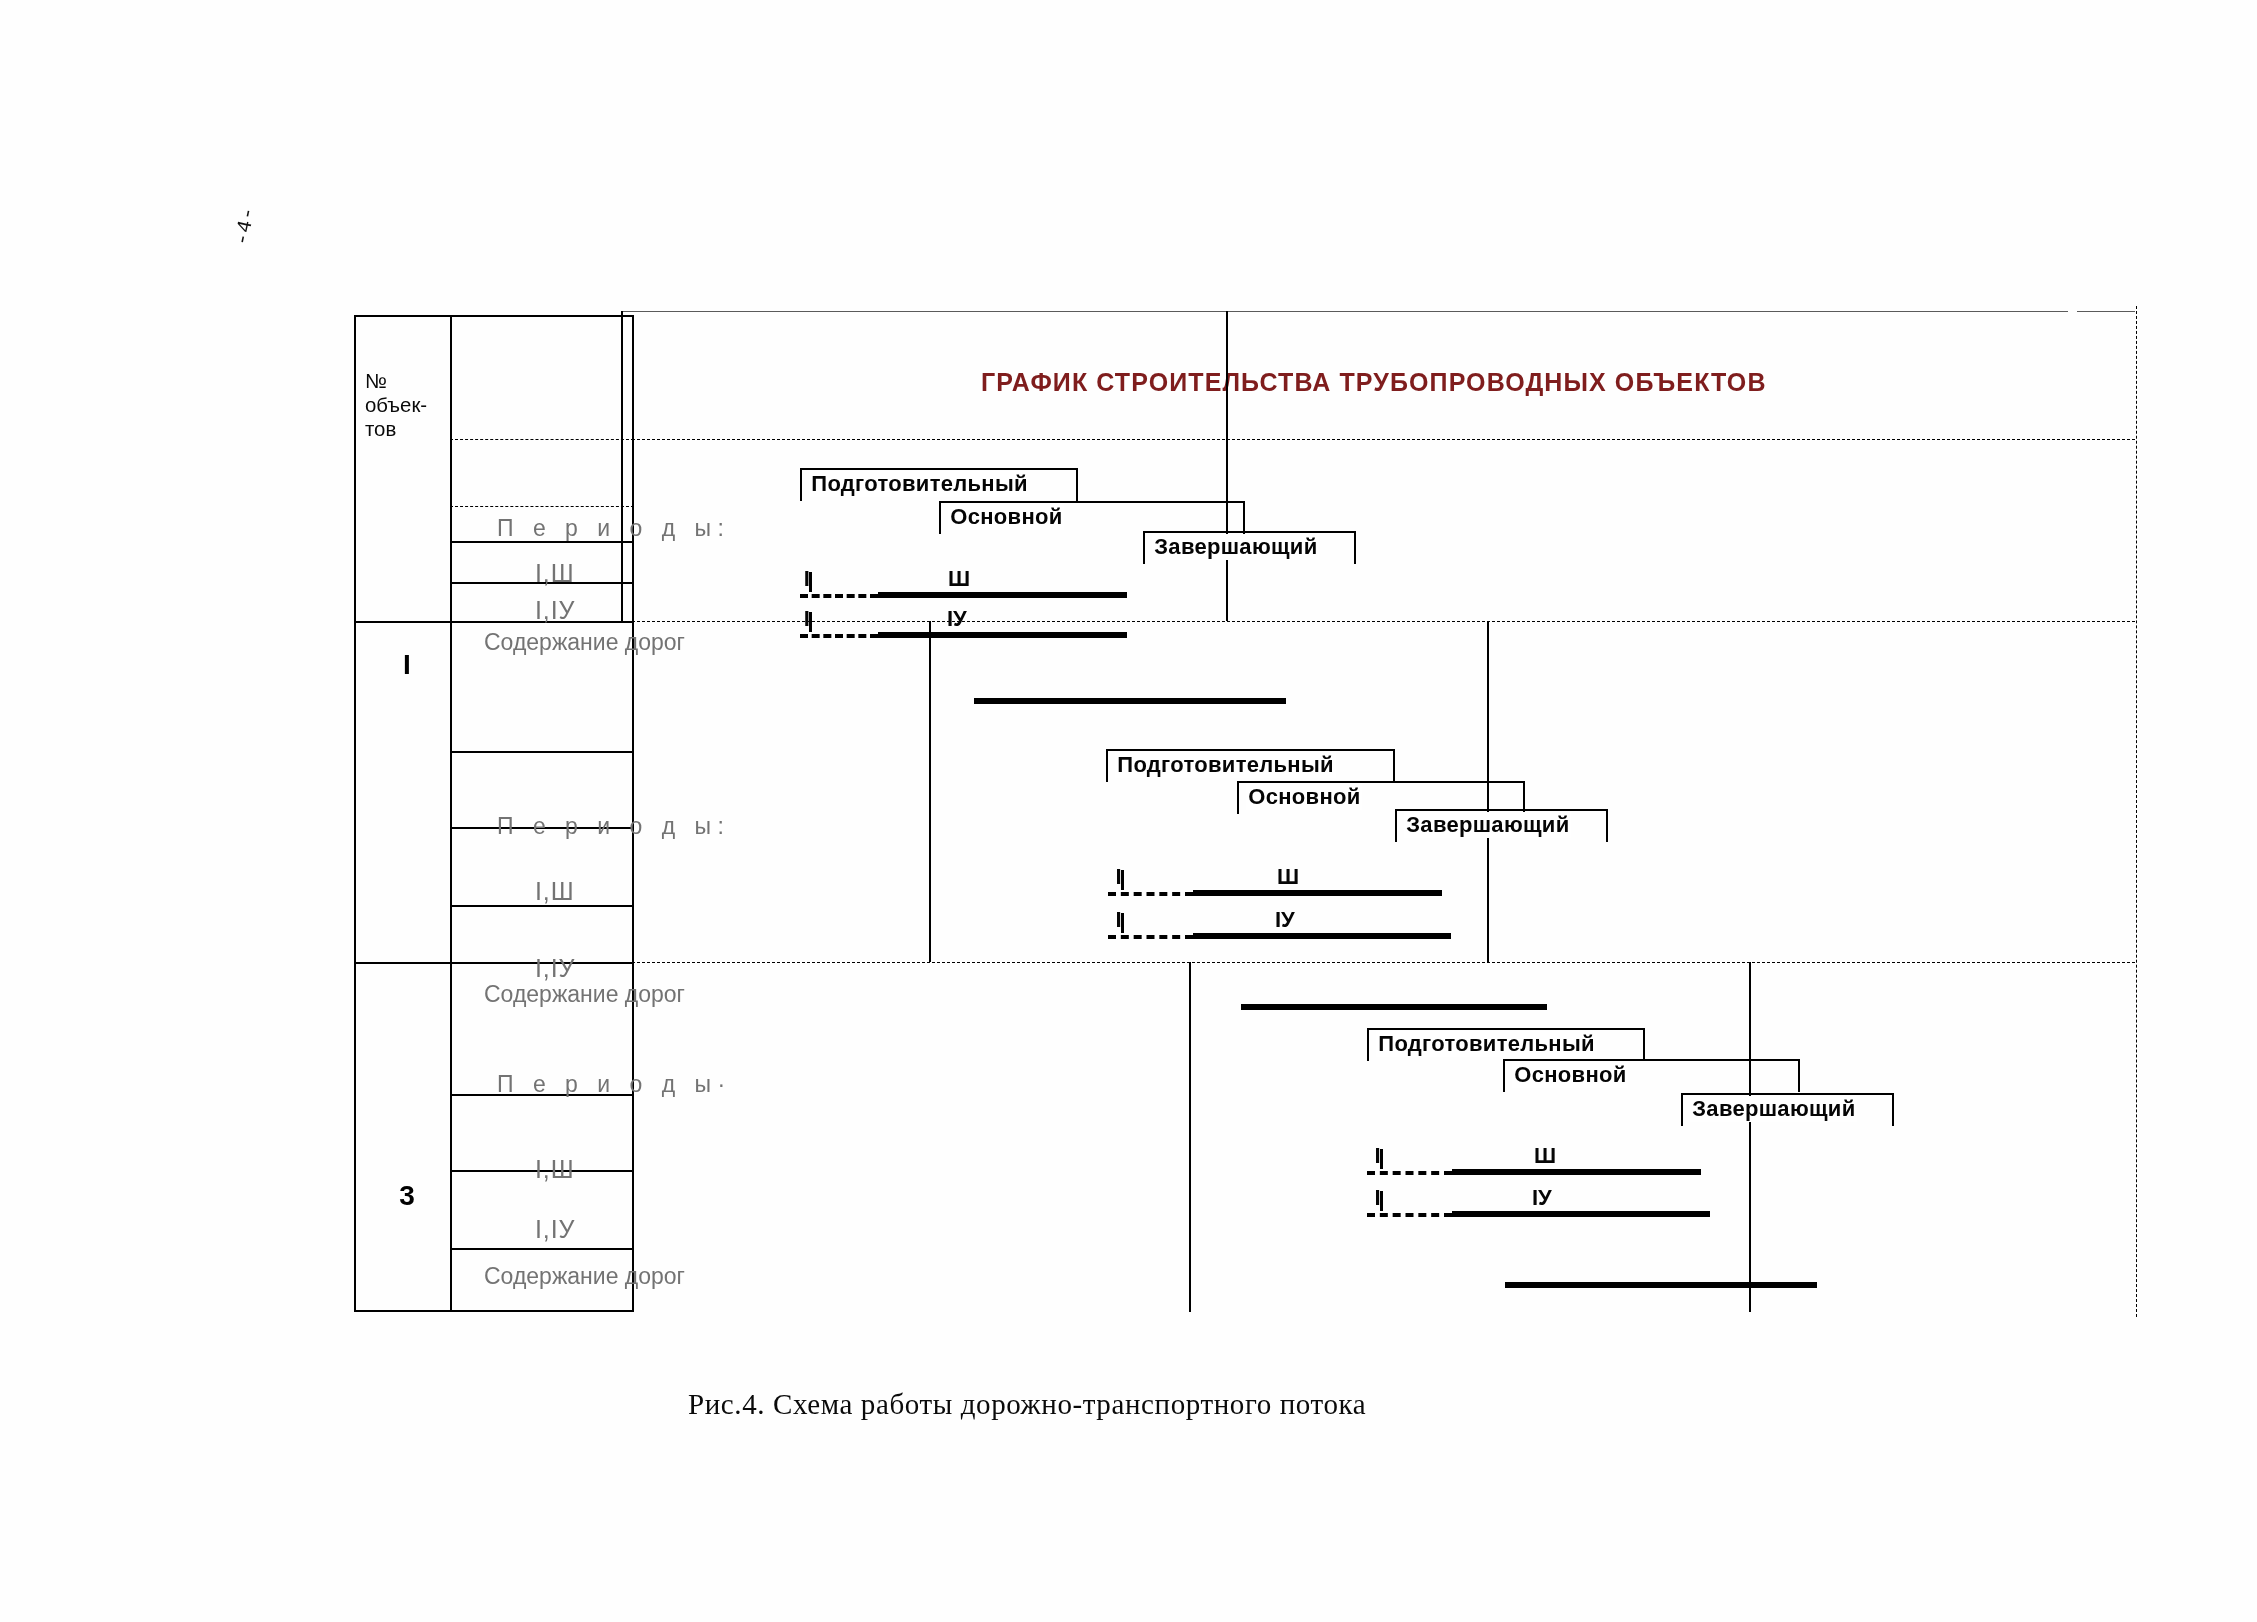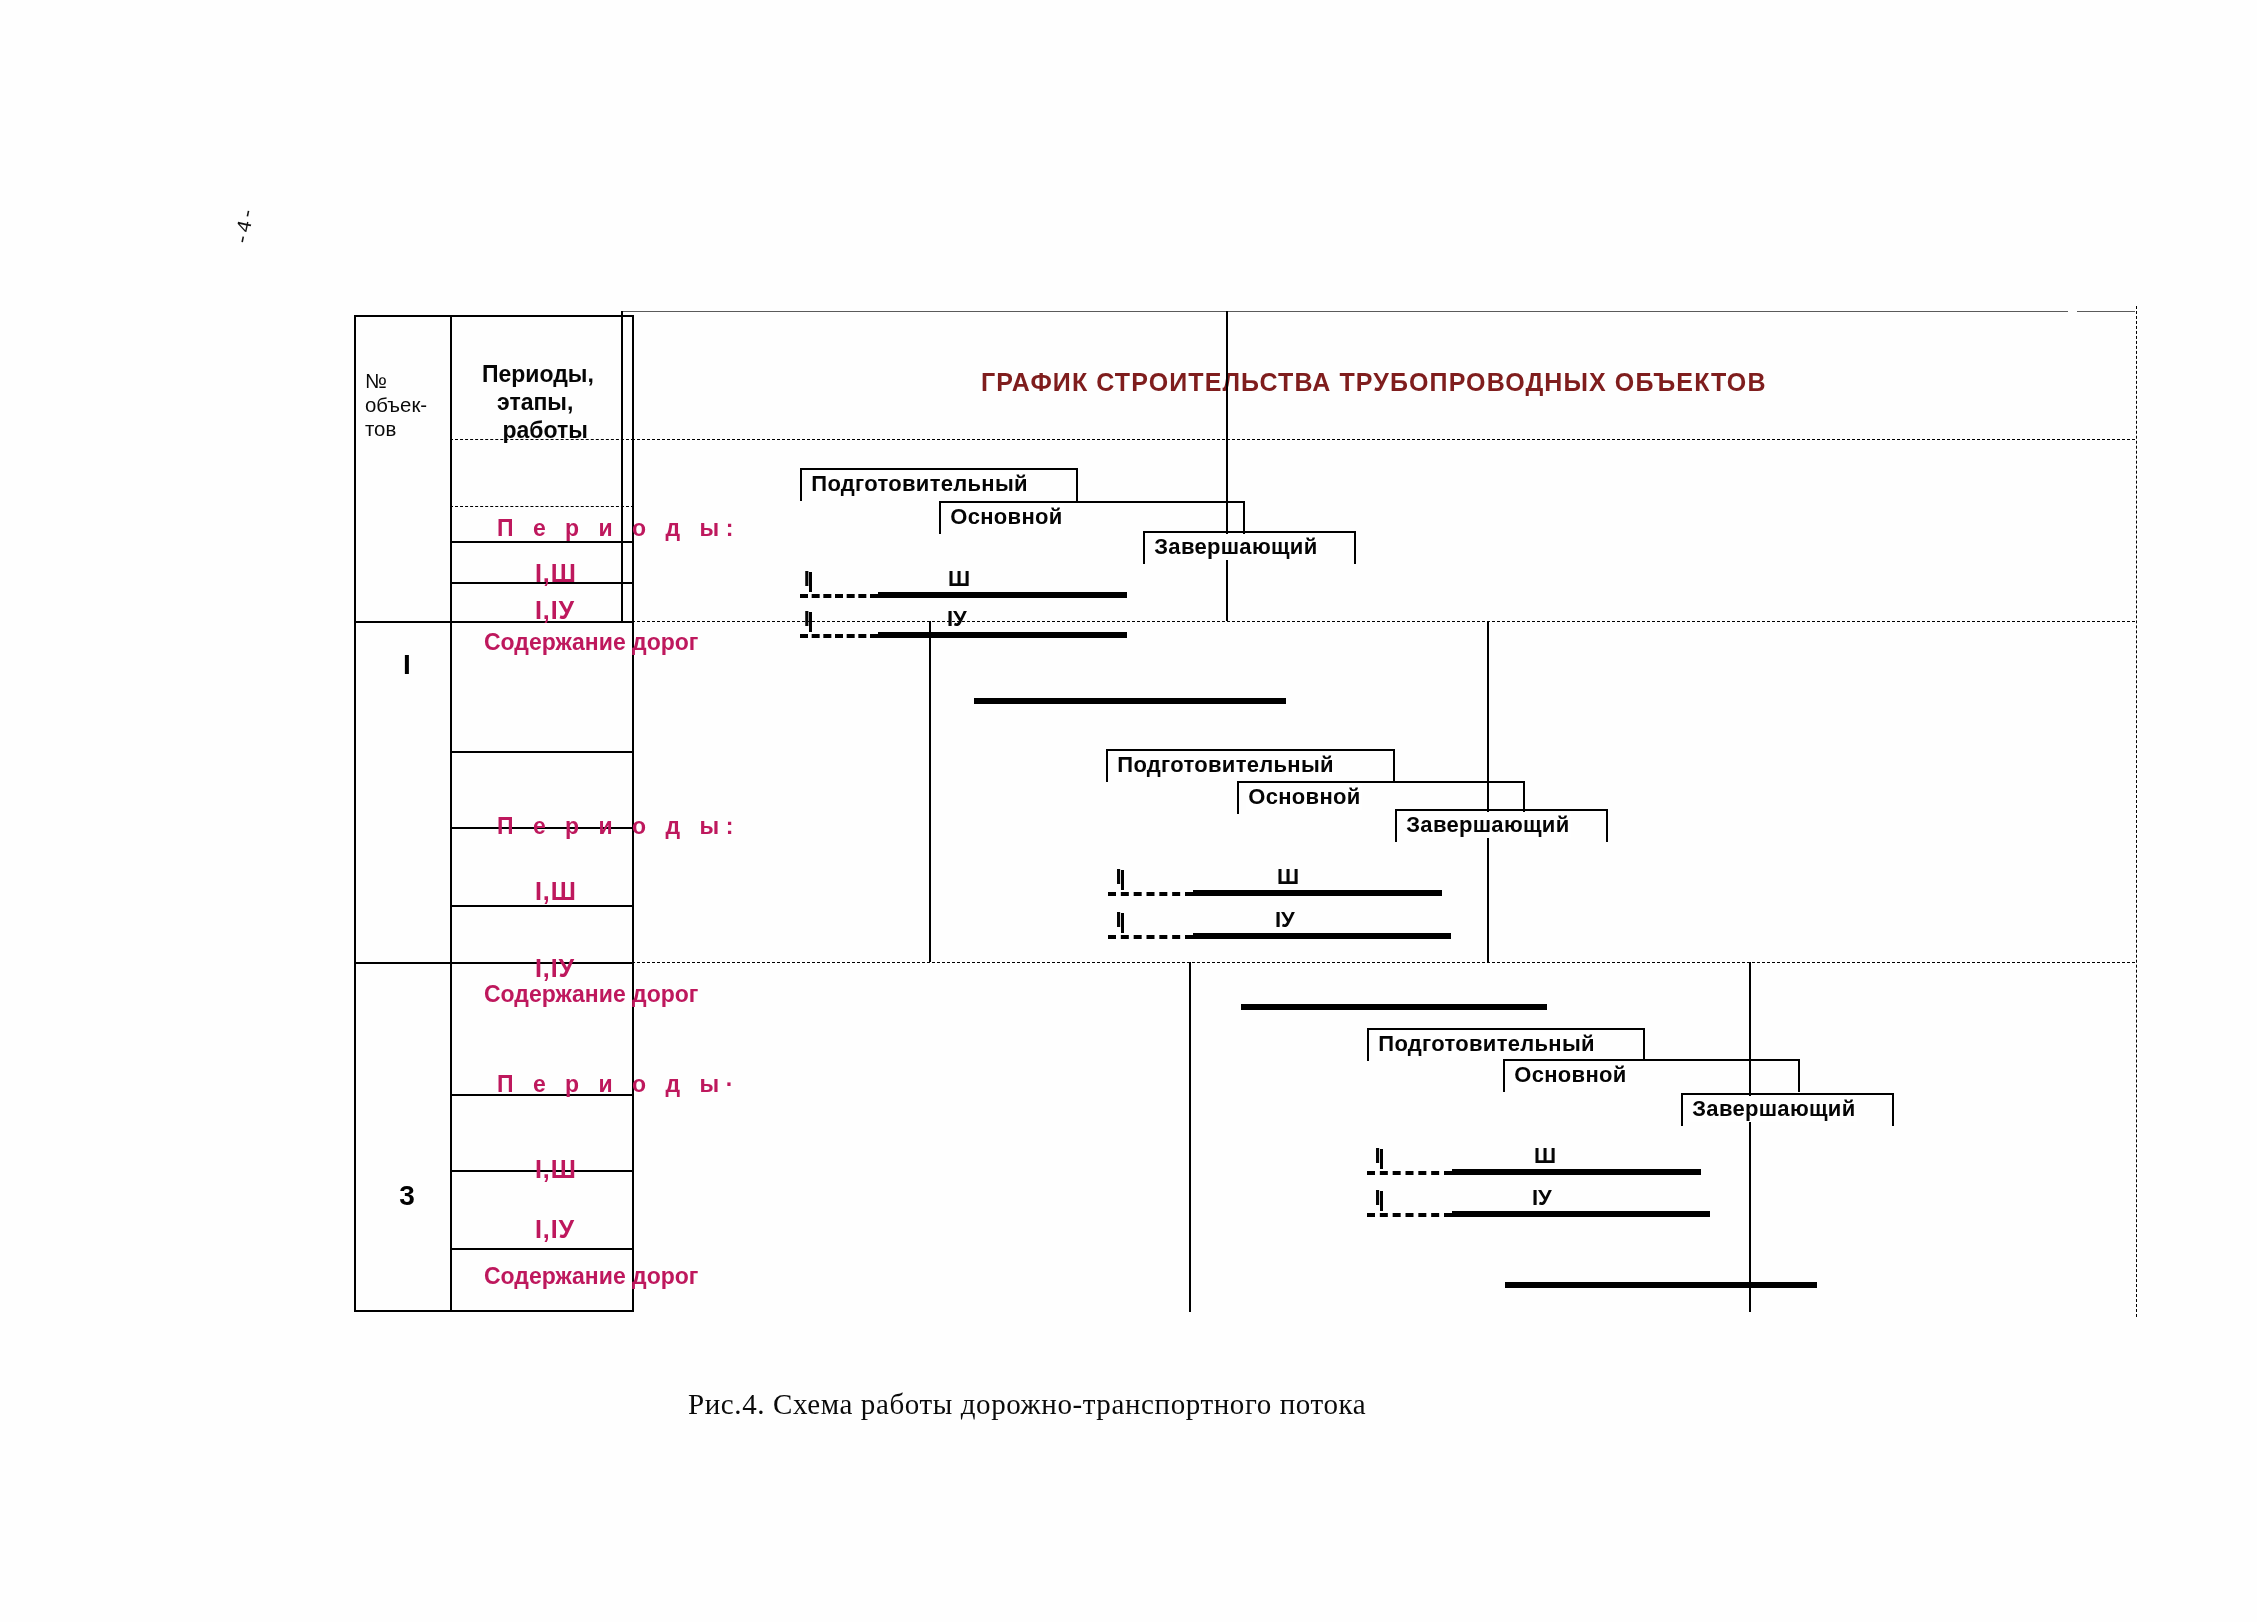--- a/index.html
+++ b/index.html
@@ -101,22 +101,22 @@
     font-size: 28px;
     font-family: "Liberation Sans", "DejaVu Sans", sans-serif;
     font-weight: 700;
     text-align: center;
     width: 102px;
     color: #000;
   }
   .rowlabel {
     position: absolute;
     font-family: "Liberation Sans", "DejaVu Sans", sans-serif;
-    font-weight: 700;
-    color: #be185d;
+    font-weight: 400;
+    color: #737373;
     white-space: nowrap;
   }
   .rowlabel.periods {
     font-size: 23px;
     letter-spacing: 6.5px;
     left: 497px;
     width: 232px;
   }
   .rowlabel.sub {
     font-size: 25px;
@@ -253,25 +253,20 @@
     <div class="ln v" style="left:1395px; top:647px; height:350px;"></div>
 
   </div>
 
   <div class="hdr-col1">
     <div>№</div>
     <div>объек-</div>
     <div>тов</div>
   </div>
 
-  <div class="hdr-col2">
-    <div class="l1">Периоды,</div>
-    <div class="l2">этапы,</div>
-    <div class="l3">работы</div>
-  </div>
 
   <div class="objnum" style="left:356px; top:649px;">I</div>
   <div class="rowlabel periods" style="top:515px;">П е р и о д ы:</div>
   <div class="rowlabel sub" style="top:559px;">I,Ш</div>
   <div class="rowlabel sub" style="top:596px;">I,IУ</div>
   <div class="rowlabel roads" style="top:629px;">Содержание дорог</div>
 
   <div class="phase" style="left:800px; top:468px; width:278px;">
     <span>Подготовительный</span>
   </div>

